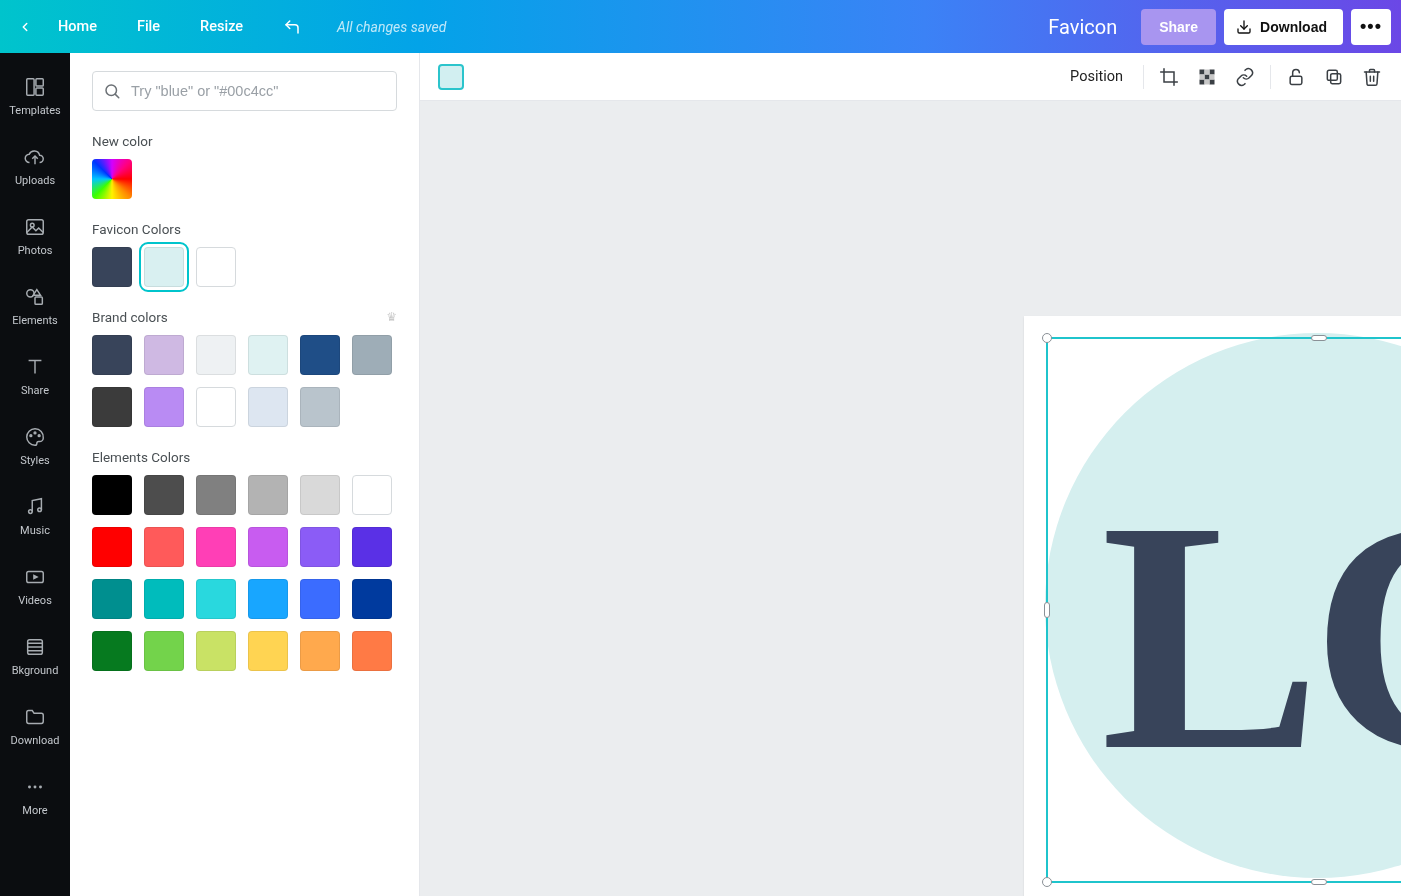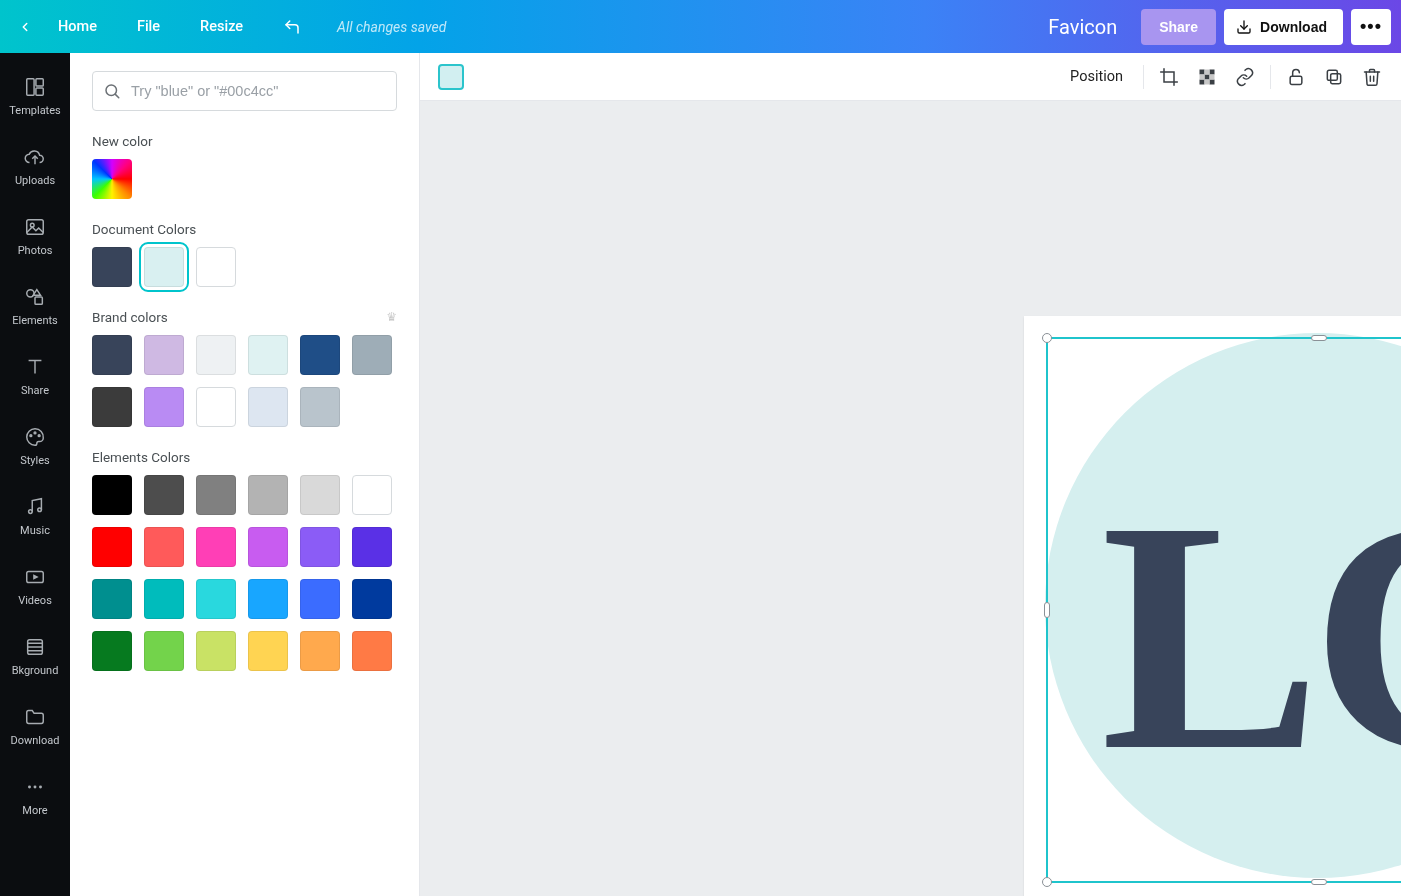--- a/index.html
+++ b/index.html
@@ -236,21 +236,21 @@
           <line x1="21" y1="21" x2="16.5" y2="16.5"></line>
         </svg>
       <input type="text" placeholder="Try &quot;blue&quot; or &quot;#00c4cc&quot;" style="">
     </div>
 
     <div class="section-label">New color</div>
     <div class="swatch-row">
       <div class="rainbow"></div>
     </div>
 
-    <div class="section-label">Document Colors</div>
+    <div class="section-label">Favicon Colors</div>
     <div class="swatch-row" id="doc-swatches">
         <div class="swatch" style="background: rgb(56, 68, 90);"></div>
         <div class="swatch selected" style="background: rgb(217, 240, 241);"></div>
         <div class="swatch white" style="background: rgb(255, 255, 255);"></div>
       </div>
 
     <div class="section-label">
       <span>Brand colors</span>
       <span class="crown">♛</span>
     </div>

